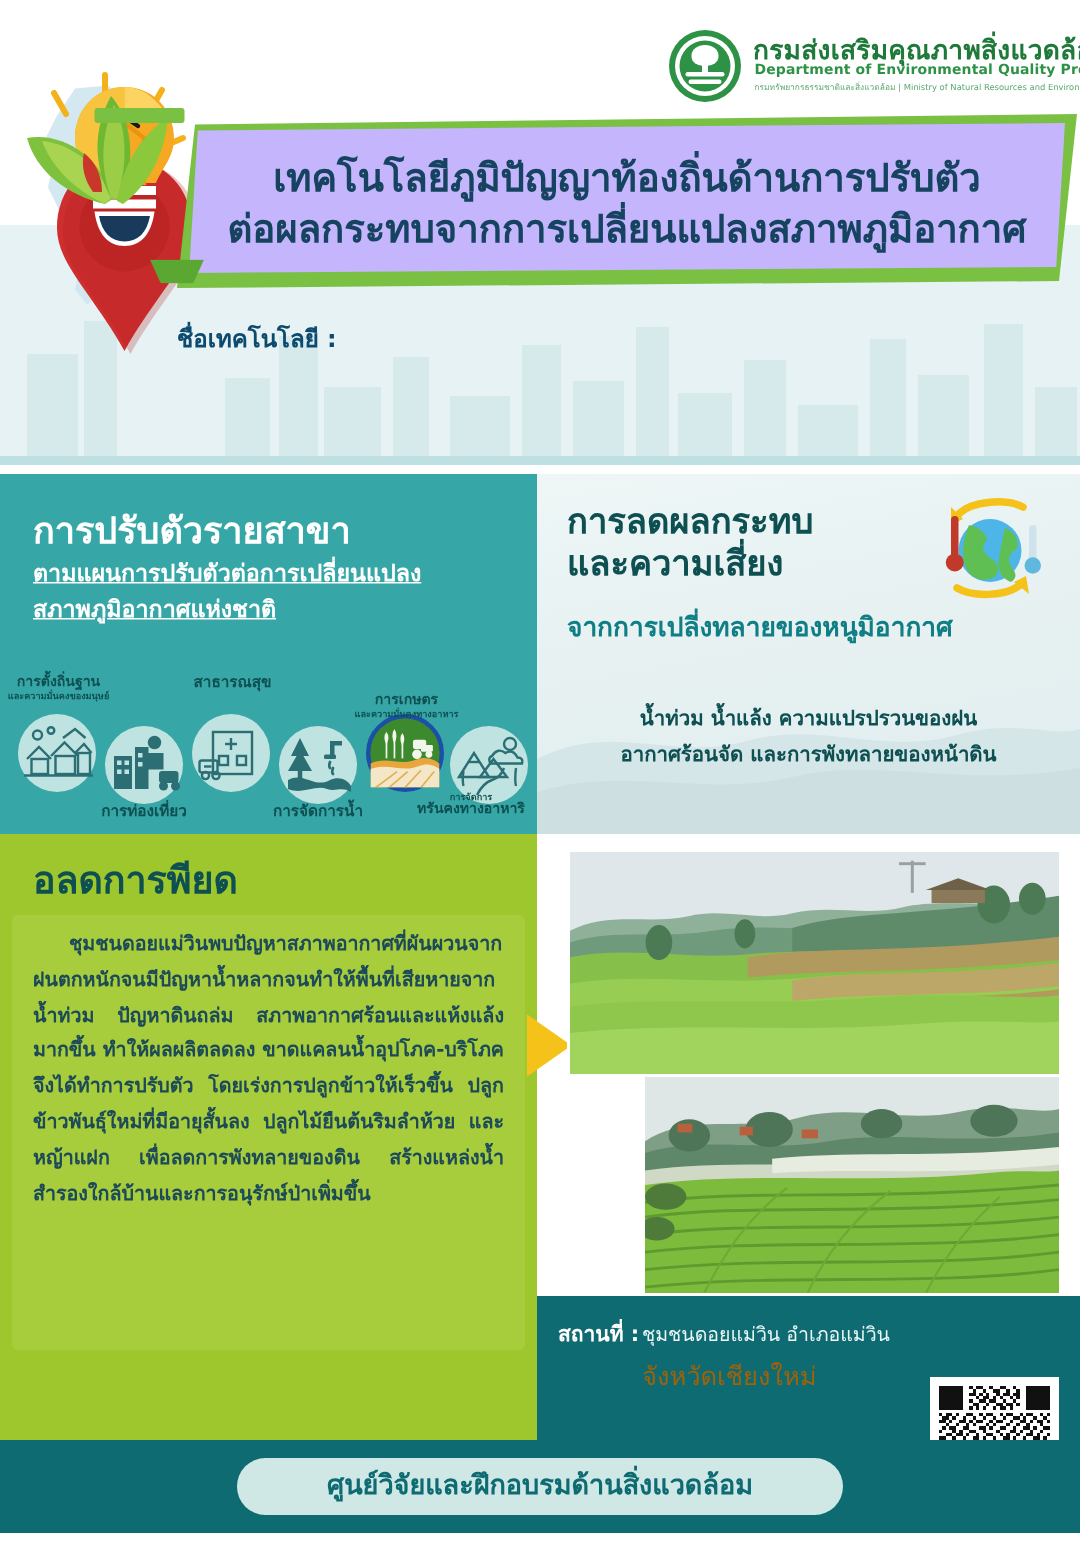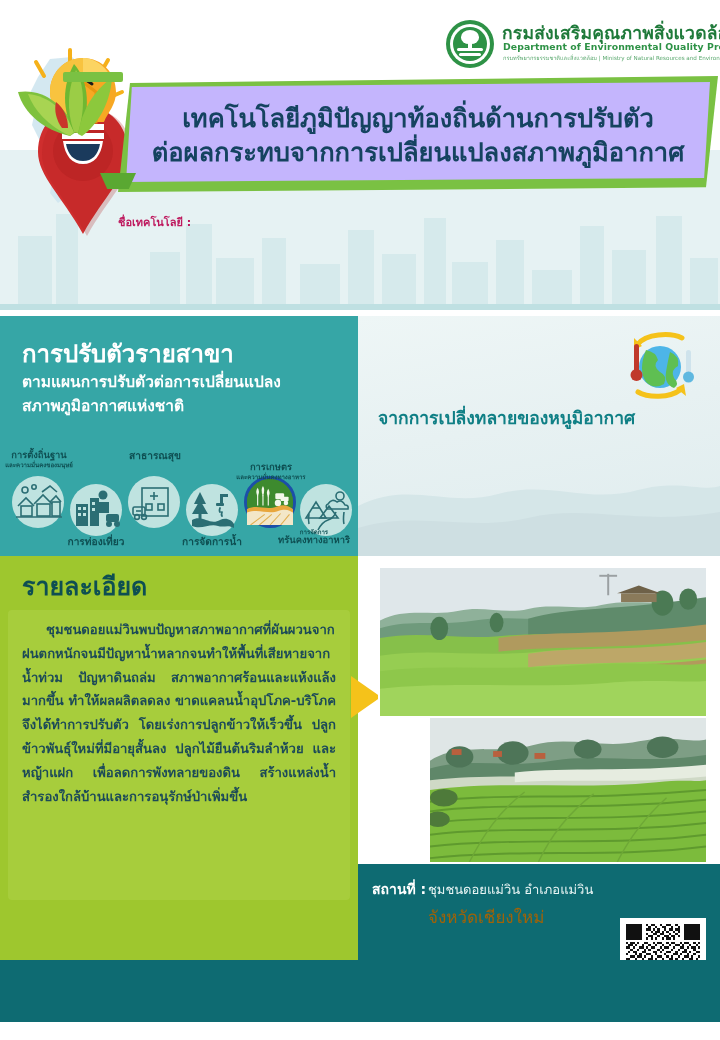--- a/index.html
+++ b/index.html
@@ -46,29 +46,29 @@
      background:#c4b5fd; clip-path:polygon(1% 5%,100% 0%,99% 96%,0% 100%);
      box-shadow:0 2px 6px rgba(0,0,0,.08); }
   .title-l1, .title-l2 { position:absolute; left:0; width:584px; text-align:center;
      font-size:25.5px; font-weight:bold; color:#154360; white-space:nowrap; }
   .title-l1 { top:16px; }
   .title-l2 { top:50px; }
   .ribbon-tail-l { position:absolute; left:100px; top:173px; width:36px; height:16px;
      background:#5aa832; clip-path:polygon(0 0,100% 0,80% 100%,20% 100%); }
   .ribbon-tab { position:absolute; left:63px; top:72px; width:60px; height:10px; background:#7ac143; border-radius:2px; }
 
-  .techname-label { position:absolute; left:118px; top:213px; font-size:11px; font-weight:bold; color:#be185d; }
+  .techname-label { position:absolute; left:118px; top:213px; font-size:16px; font-weight:bold; color:#0c4a6e; }
   .techname-value { position:absolute; left:0; top:255px; width:720px; text-align:center;
      font-size:25px; font-weight:bold; color:#0f7f85; white-space:nowrap; }
 
   
   .left-teal { position:absolute; left:0; top:316px; width:358px; height:240px; background:#36a6a6; }
   .lt-h1 { position:absolute; left:22px; top:18px; font-size:24px; font-weight:bold; color:#fff; }
   .lt-h2 { position:absolute; left:22px; top:54px; width:320px; font-size:15.5px; font-weight:bold;
-           color:#fff; line-height:1.55; }
+           color:#fff; line-height:1.55;text-decoration:underline; }
 
   .icon-row { position:absolute; left:0; top:134px; width:358px; height:104px; }
   .ico { position:absolute; width:52px; height:52px; border-radius:50%; background:#bfe3e0; }
   .ico.hl { background:#3d8a2e; border:3px solid #1c4fa8; }
   .ico svg { position:absolute; left:0; top:0; width:100%; height:100%; }
   .ico-lab { position:absolute; text-align:center; color:#0e4f52; font-weight:bold; white-space:nowrap; }
   .ico-lab .main { font-size:9.4px; display:block; line-height:1.15; }
   .ico-lab .sub { font-size:6.1px; display:block; line-height:1.2; }
   .ico-lab.big .main { font-size:10.2px; }
 
@@ -345,44 +345,52 @@
       </div>
 
     </div>
   </div>
 
   <div class="right-green">
     <svg class="rg-hills" viewBox="0 0 362 110" preserveAspectRatio="none">
       <path d="M0 60 C50 34 90 62 140 48 C190 34 230 58 280 44 C320 33 345 46 362 40 L362 110 L0 110 Z" fill="#d5e6e8"></path>
       <path d="M0 82 C60 64 110 86 170 72 C230 58 280 80 362 66 L362 110 L0 110 Z" fill="#cedfe2"></path>
     </svg>
+    <div class="rg-h1">
+      <span>การลดผลกระทบ</span><br>
+      <span>และความเสี่ยง</span>
+    </div>
     <div class="rg-h2">จากการเปลี่งทลายของหนูมิอากาศ</div>
 
     <svg class="globe-ico" viewBox="0 0 86 74">
       <path d="M22 14 C30 4 54 2 66 8" fill="none" stroke="#f5c21a" stroke-width="5" stroke-linecap="round"></path>
       <path d="M26 16 L18 8 L18 20 Z" fill="#f5c21a"></path>
       <path d="M64 60 C54 68 32 68 22 62" fill="none" stroke="#f5c21a" stroke-width="5" stroke-linecap="round"></path>
       <path d="M60 58 L70 66 L68 54 Z" fill="#f5c21a"></path>
       <circle cx="44" cy="37" r="21" fill="#4db5e8"></circle>
       <path d="M30 20 q10 2 12 10 q-6 6 2 12 q8 4 4 12 q-10 6 -18 -2 q-8-12 0-32z" fill="#5fbf52"></path>
       <path d="M54 22 q10 4 8 14 q-8 4 -4 12 q6 6 0 10 q-10-4 -8-16 q2-12 4-20z" fill="#5fbf52"></path>
       <g>
         <rect x="18" y="14" width="5" height="28" rx="2.5" fill="#c0392b"></rect>
         <circle cx="20.5" cy="45" r="6" fill="#c0392b"></circle>
       </g>
       <g>
         <rect x="70" y="20" width="5" height="24" rx="2.5" fill="#cfe3ec"></rect>
         <circle cx="72.5" cy="47" r="5.5" fill="#5fb8e0"></circle>
       </g>
     </svg>
 
+    <div class="rg-body">
+      <span>น้ำท่วม น้ำแล้ง ความแปรปรวนของฝน</span><br>
+      <span>อากาศร้อนจัด และการพังทลายของหน้าดิน</span>
+    </div>
   </div>
 
   <div class="detail">
-    <div class="detail-h">รายละเอียด</div>
+    <div class="detail-h">อลดการพียด</div>
     <div class="detail-card">
       <div class="detail-body">ชุมชนดอยแม่วินพบปัญหาสภาพอากาศที่ผันผวนจากฝนตกหนักจนมีปัญหาน้ำหลากจนทำให้พื้นที่เสียหายจากน้ำท่วม ปัญหาดินถล่ม สภาพอากาศร้อนและแห้งแล้งมากขึ้น ทำให้ผลผลิตลดลง ขาดแคลนน้ำอุปโภค-บริโภค จึงได้ทำการปรับตัว โดยเร่งการปลูกข้าวให้เร็วขึ้น ปลูกข้าวพันธุ์ใหม่ที่มีอายุสั้นลง ปลูกไม้ยืนต้นริมลำห้วย และหญ้าแฝก เพื่อลดการพังทลายของดิน สร้างแหล่งน้ำสำรองใกล้บ้านและการอนุรักษ์ป่าเพิ่มขึ้น</div>
     </div>
   </div>
   <div class="arrow-y"></div>
 
   <div class="photo photo1">
     <svg viewBox="0 0 330 152" preserveAspectRatio="none">
       <rect width="330" height="152" fill="#e9eef0"></rect>
       <rect width="330" height="60" fill="#dfe7ea"></rect>
@@ -750,15 +758,18 @@
           <rect x="23" y="32" width="2" height="1"></rect>
           <rect x="26" y="32" width="1" height="1"></rect>
           <rect x="29" y="32" width="1" height="1"></rect>
           <rect x="32" y="32" width="1" height="1"></rect>
       </g>
     </svg>
   </div>
   <div class="qr-cap">ข้อมูลเพิ่มเติม</div>
 
   <div class="foot-bar"></div>
+  <div class="foot-pill">
+    <span>ศูนย์วิจัยและฝึกอบรมด้านสิ่งแวดล้อม</span>
+  </div>
   <div class="foot-white"></div>
 
 </div>
 
 </body></html>

